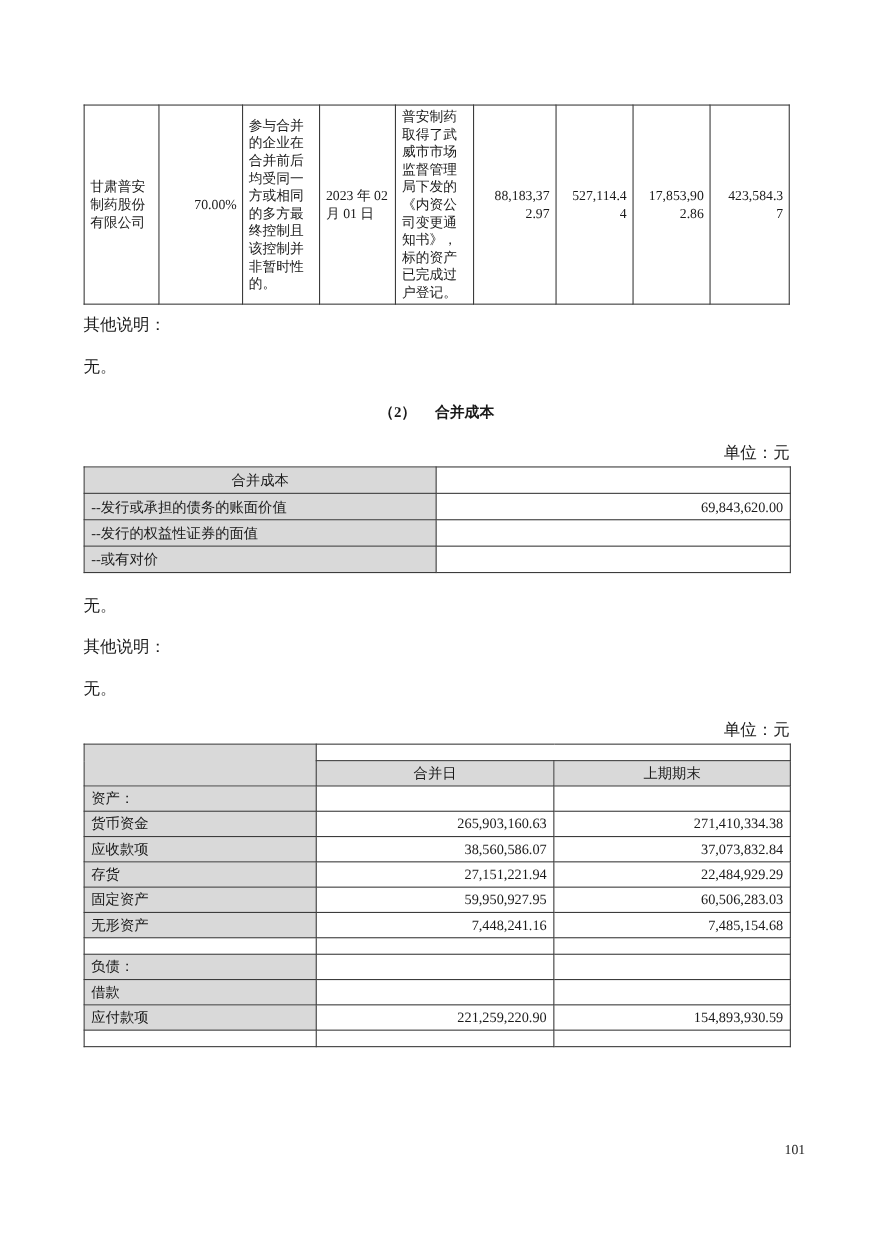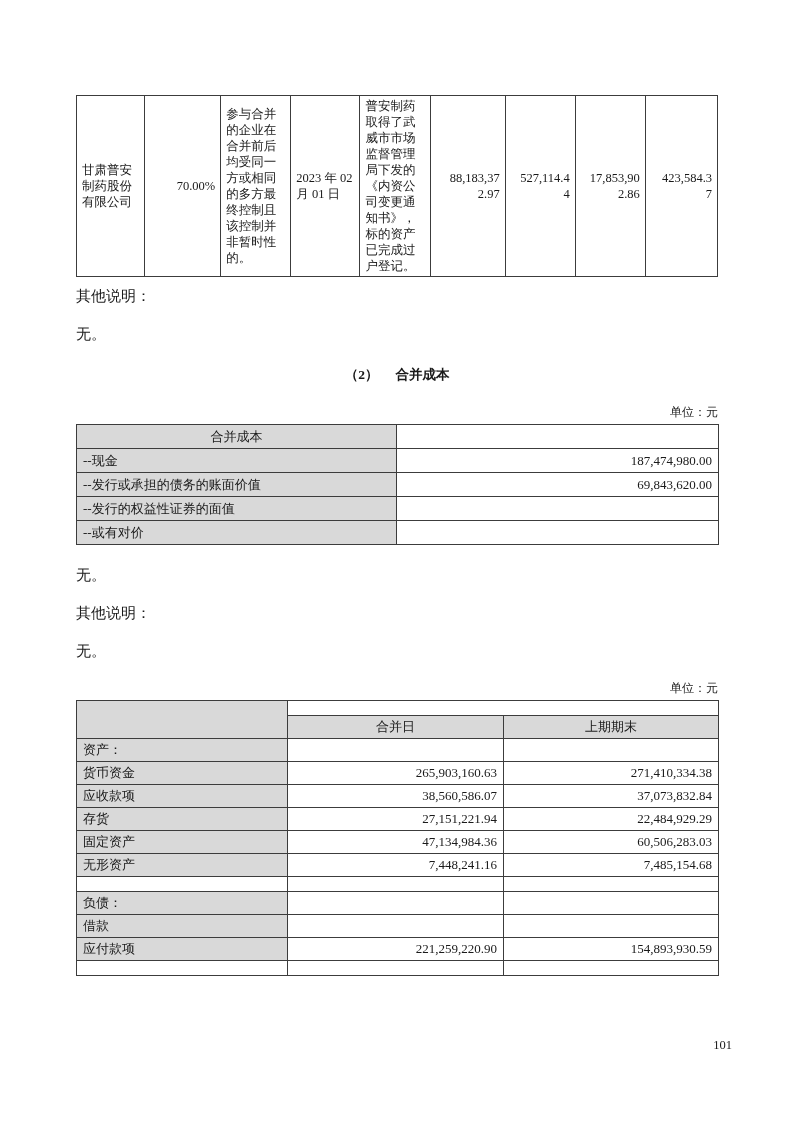--- a/index.html
+++ b/index.html
@@ -21,21 +21,21 @@
   
   .t2 td{height:21px;padding:1px 6px;}
   
   .t3 td{height:20px;padding:1px 6px;}
   .t3 tr.thin td{height:12px;}
   .para{font-size:15px;line-height:16px;margin:0;}
   .mt-after-table{margin-top:11px;}
   .mt-line{margin-top:22px;}
   .sec-head{font-size:13.5px;font-weight:bold;margin:24px 0 0 0;line-height:17px;text-align:center;}
   .sec-num{margin-right:17px;}
-  .unit-line{font-size:12px;text-align:right;margin:21px 0 4px 0;line-height:16px;}
+  .unit-line{font-size:15px;text-align:right;margin:21px 0 4px 0;line-height:16px;}
   .page-number{position:absolute;top:1038px;right:61px;font-size:12.5px;}
 </style>
 </head>
 <body>
 
 <div class="page">
   <div class="content">
 
     <table class="t1">
       <colgroup>
@@ -78,24 +78,20 @@
 
     <table class="t2">
       <colgroup>
           <col style="width:320px">
           <col style="width:322px">
         </colgroup>
       <tbody>
           <tr>
         <td class="gray ctr">合并成本</td>
         <td></td>
-      </tr>
-      <tr>
-        <td class="gray">--现金</td>
-        <td class="num">187,474,980.00</td>
       </tr>
       <tr>
         <td class="gray">--发行或承担的债务的账面价值</td>
         <td class="num">69,843,620.00</td>
       </tr>
       <tr>
         <td class="gray">--发行的权益性证券的面值</td>
         <td class="num"></td>
       </tr>
       <tr>
@@ -142,21 +138,21 @@
         <td class="num">38,560,586.07</td>
         <td class="num">37,073,832.84</td>
       </tr>
       <tr>
         <td class="gray">存货</td>
         <td class="num">27,151,221.94</td>
         <td class="num">22,484,929.29</td>
       </tr>
       <tr>
         <td class="gray">固定资产</td>
-        <td class="num">47,134,984.36</td>
+        <td class="num">59,950,927.95</td>
         <td class="num">60,506,283.03</td>
       </tr>
       <tr>
         <td class="gray">无形资产</td>
         <td class="num">7,448,241.16</td>
         <td class="num">7,485,154.68</td>
       </tr>
       <tr class="thin">
         <td></td>
         <td></td>

